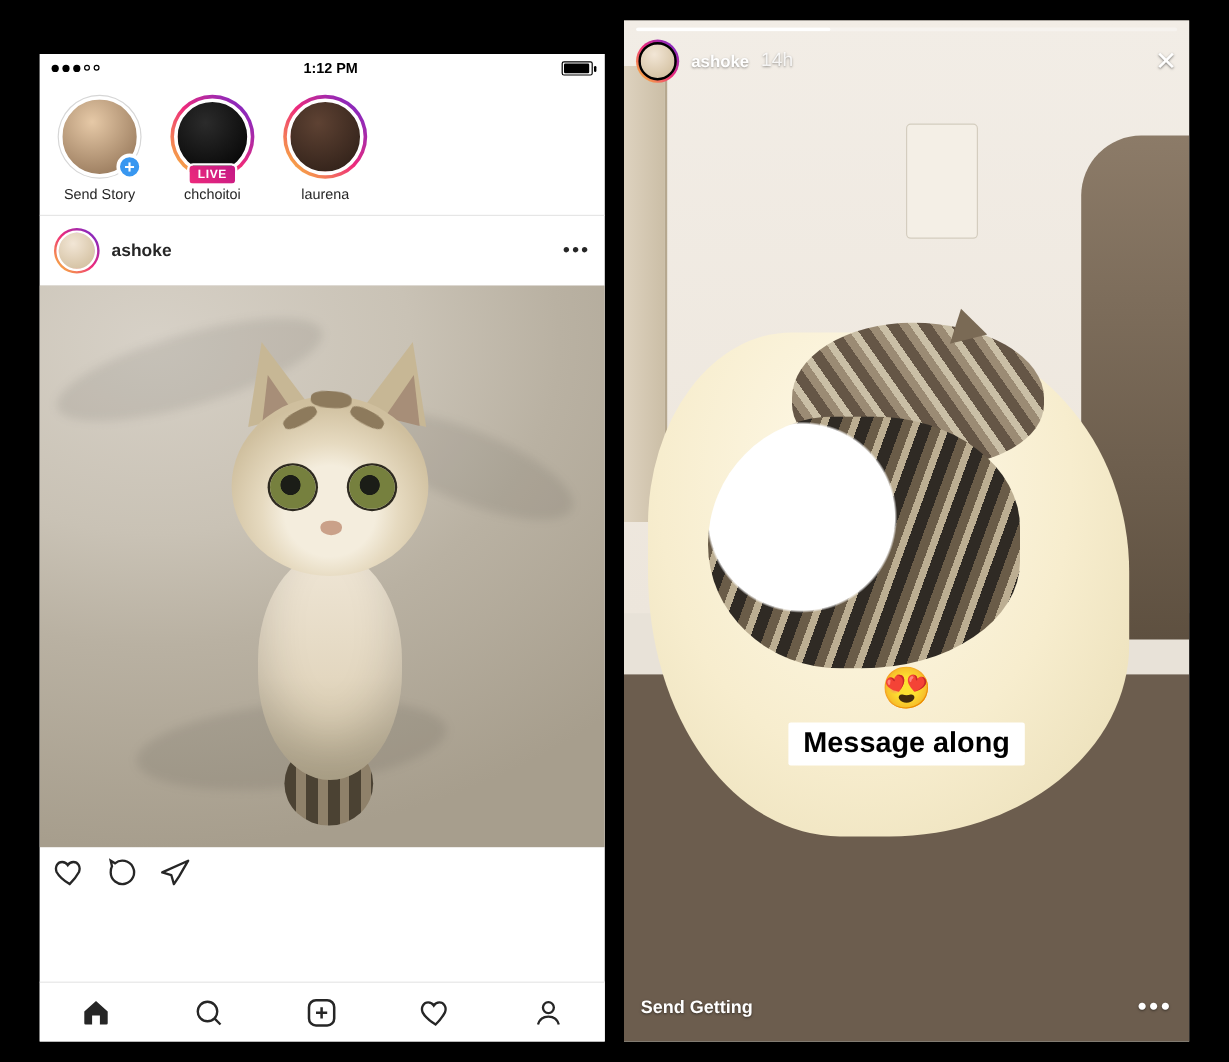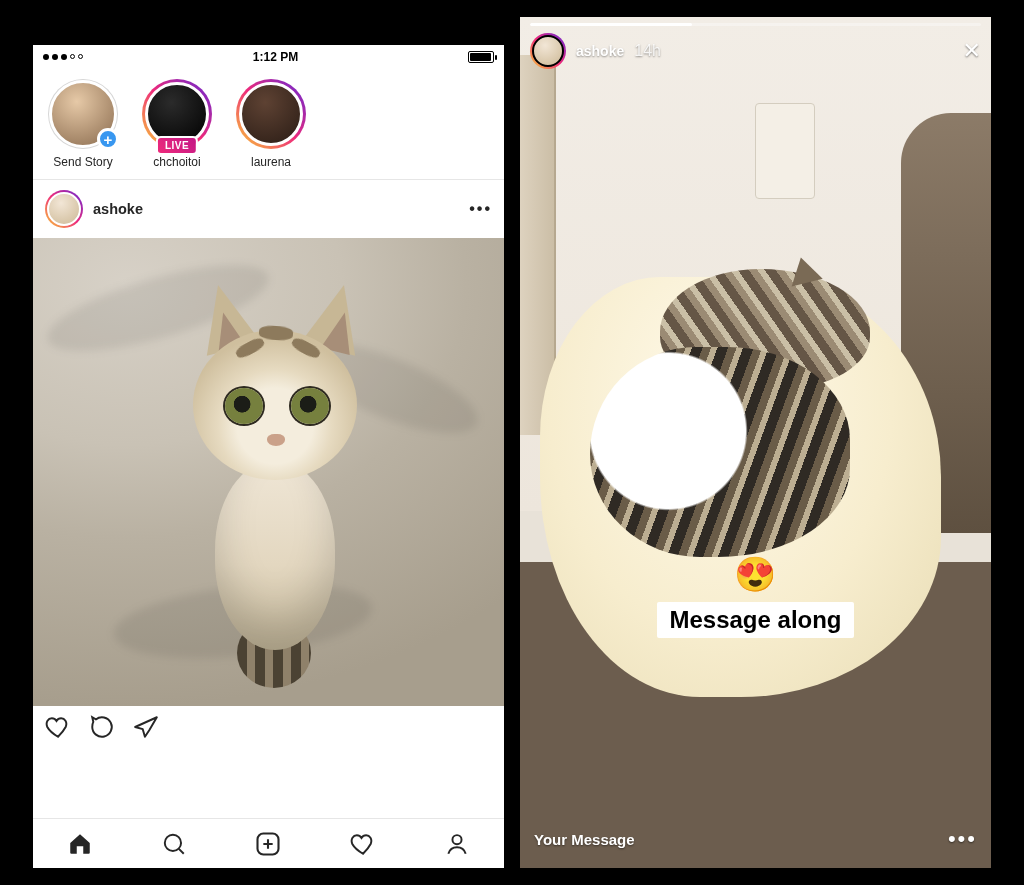--- a/index.html
+++ b/index.html
@@ -281,19 +281,19 @@
         <span class="story-time">14h</span>
         <span class="close-x">✕</span>
       </div>
 
       <div class="caption-wrap">
         <div class="emoji">😍</div>
         <div class="caption">Message along</div>
       </div>
 
       <div class="story-foot">
-        <div class="send-msg">Your Message</div>
+        <div class="send-msg">Send Getting</div>
         <div class="more-w">•••</div>
       </div>
     </div>
   </div>
 
 </div>
 
 </body></html>

